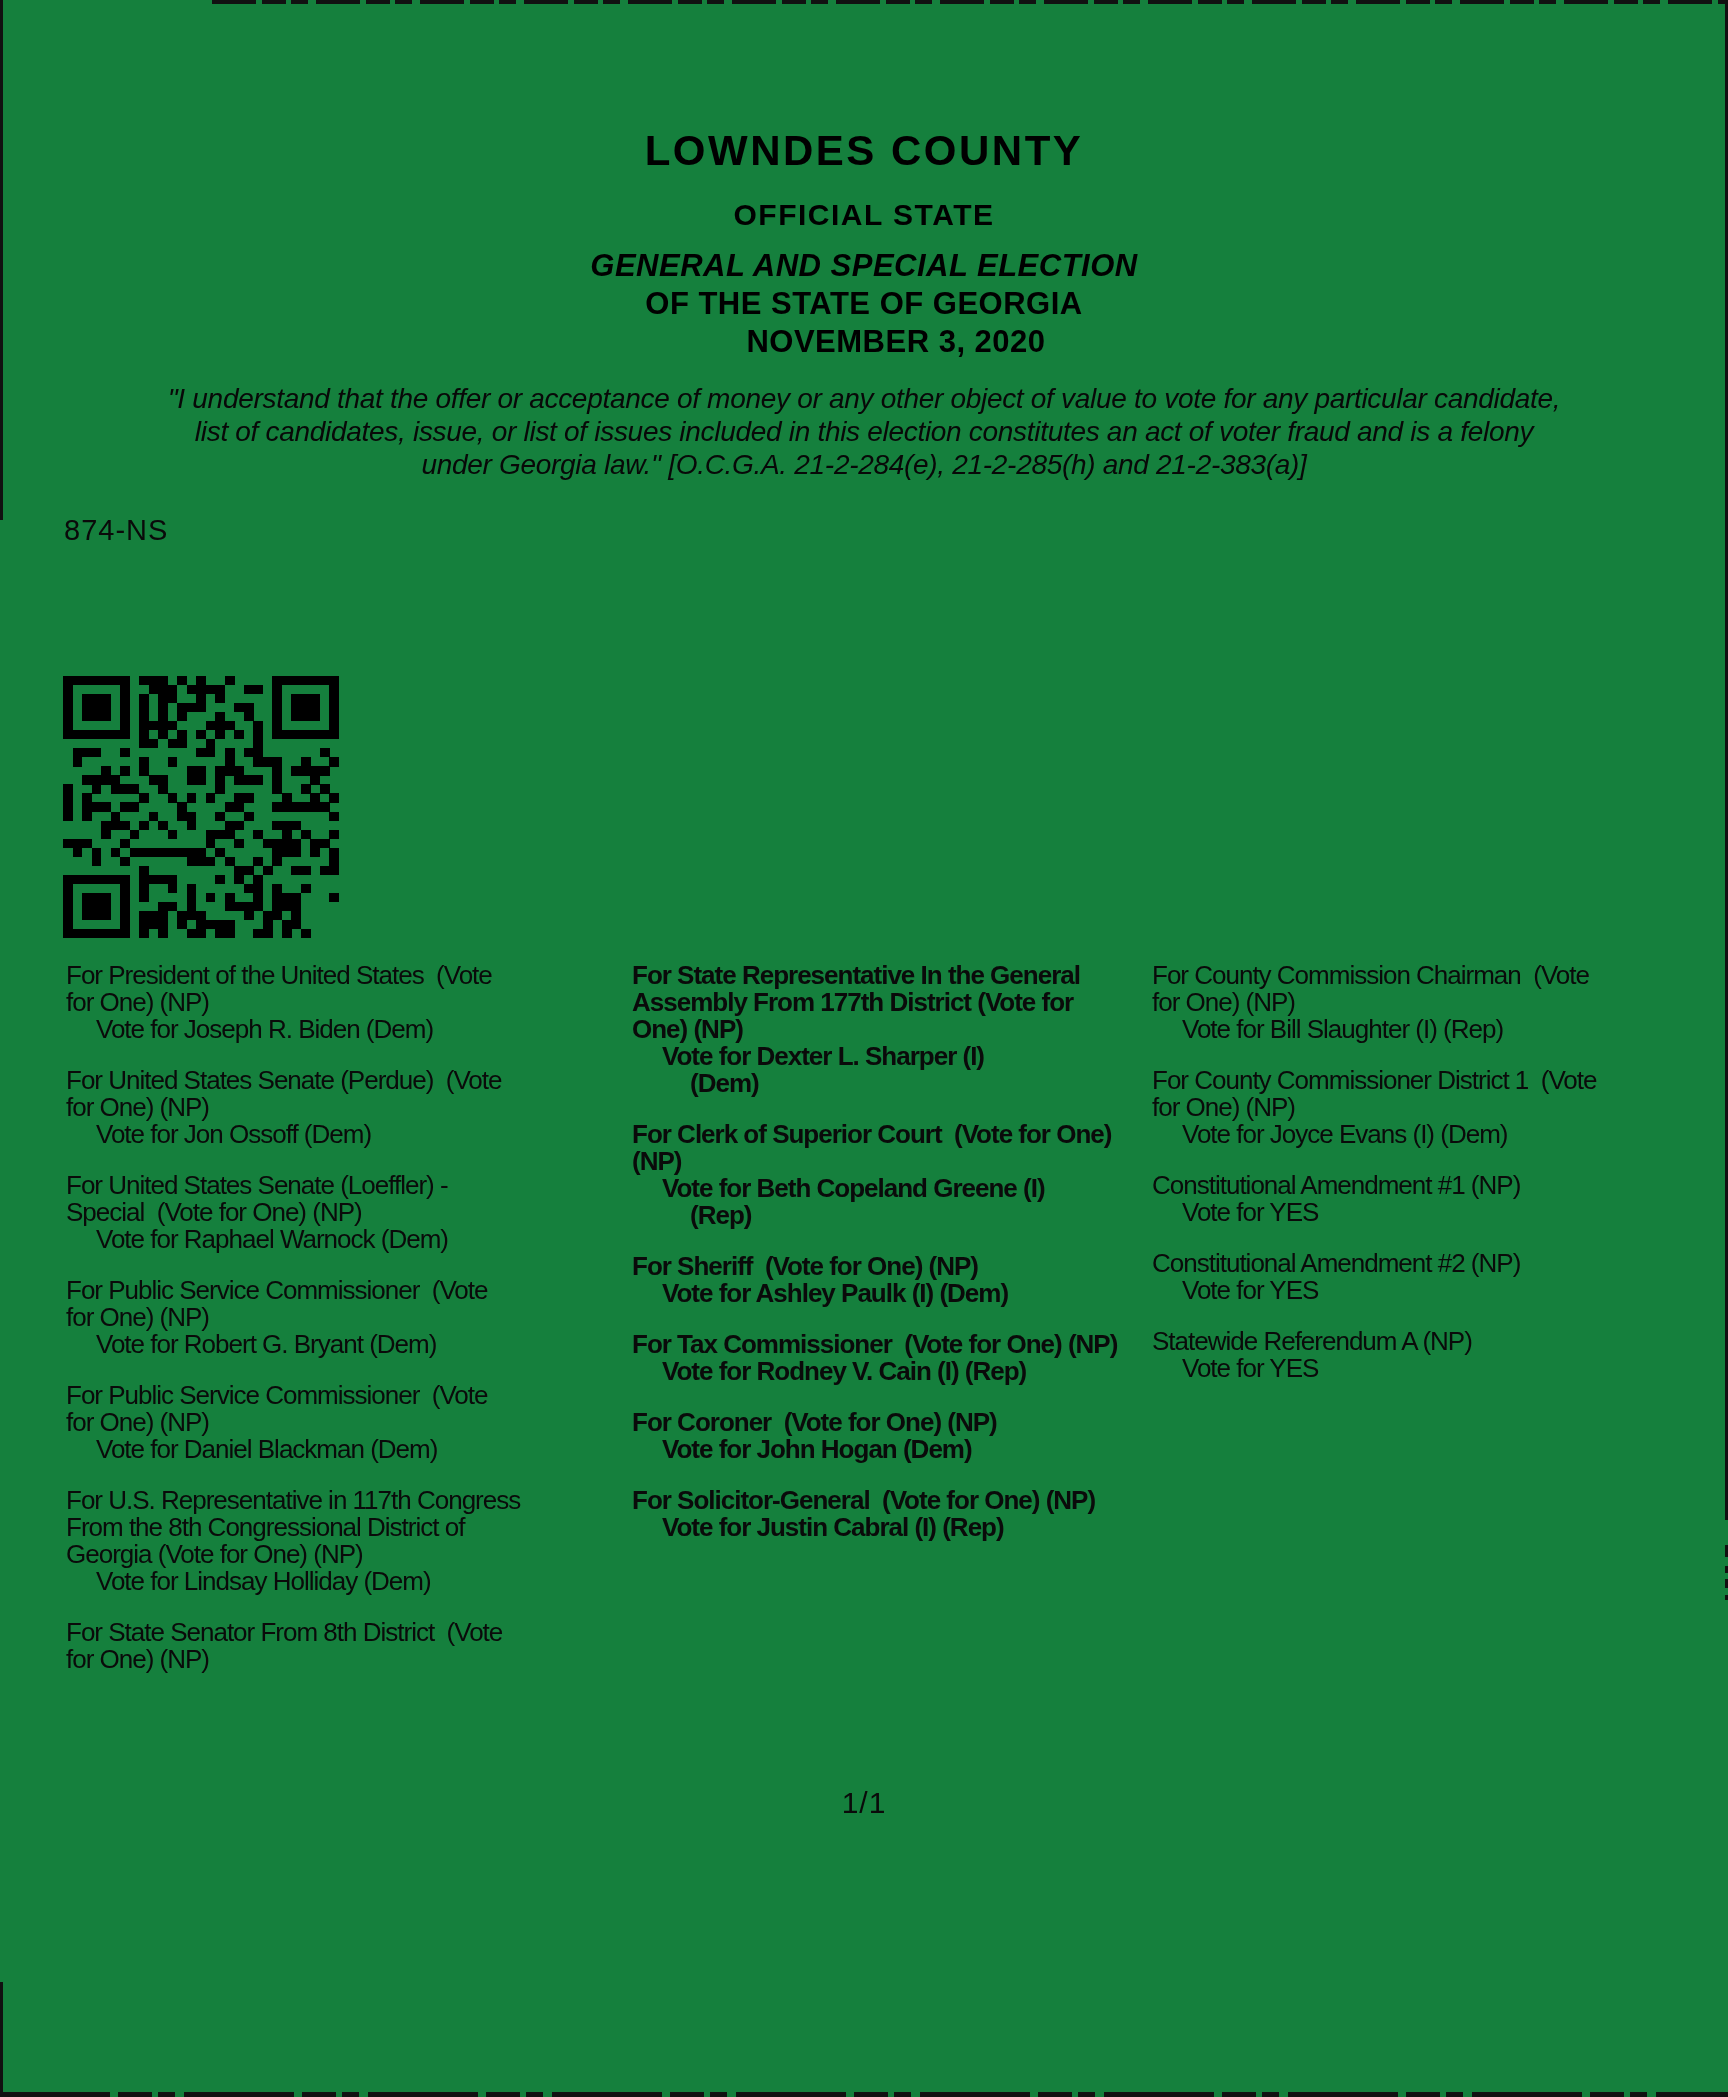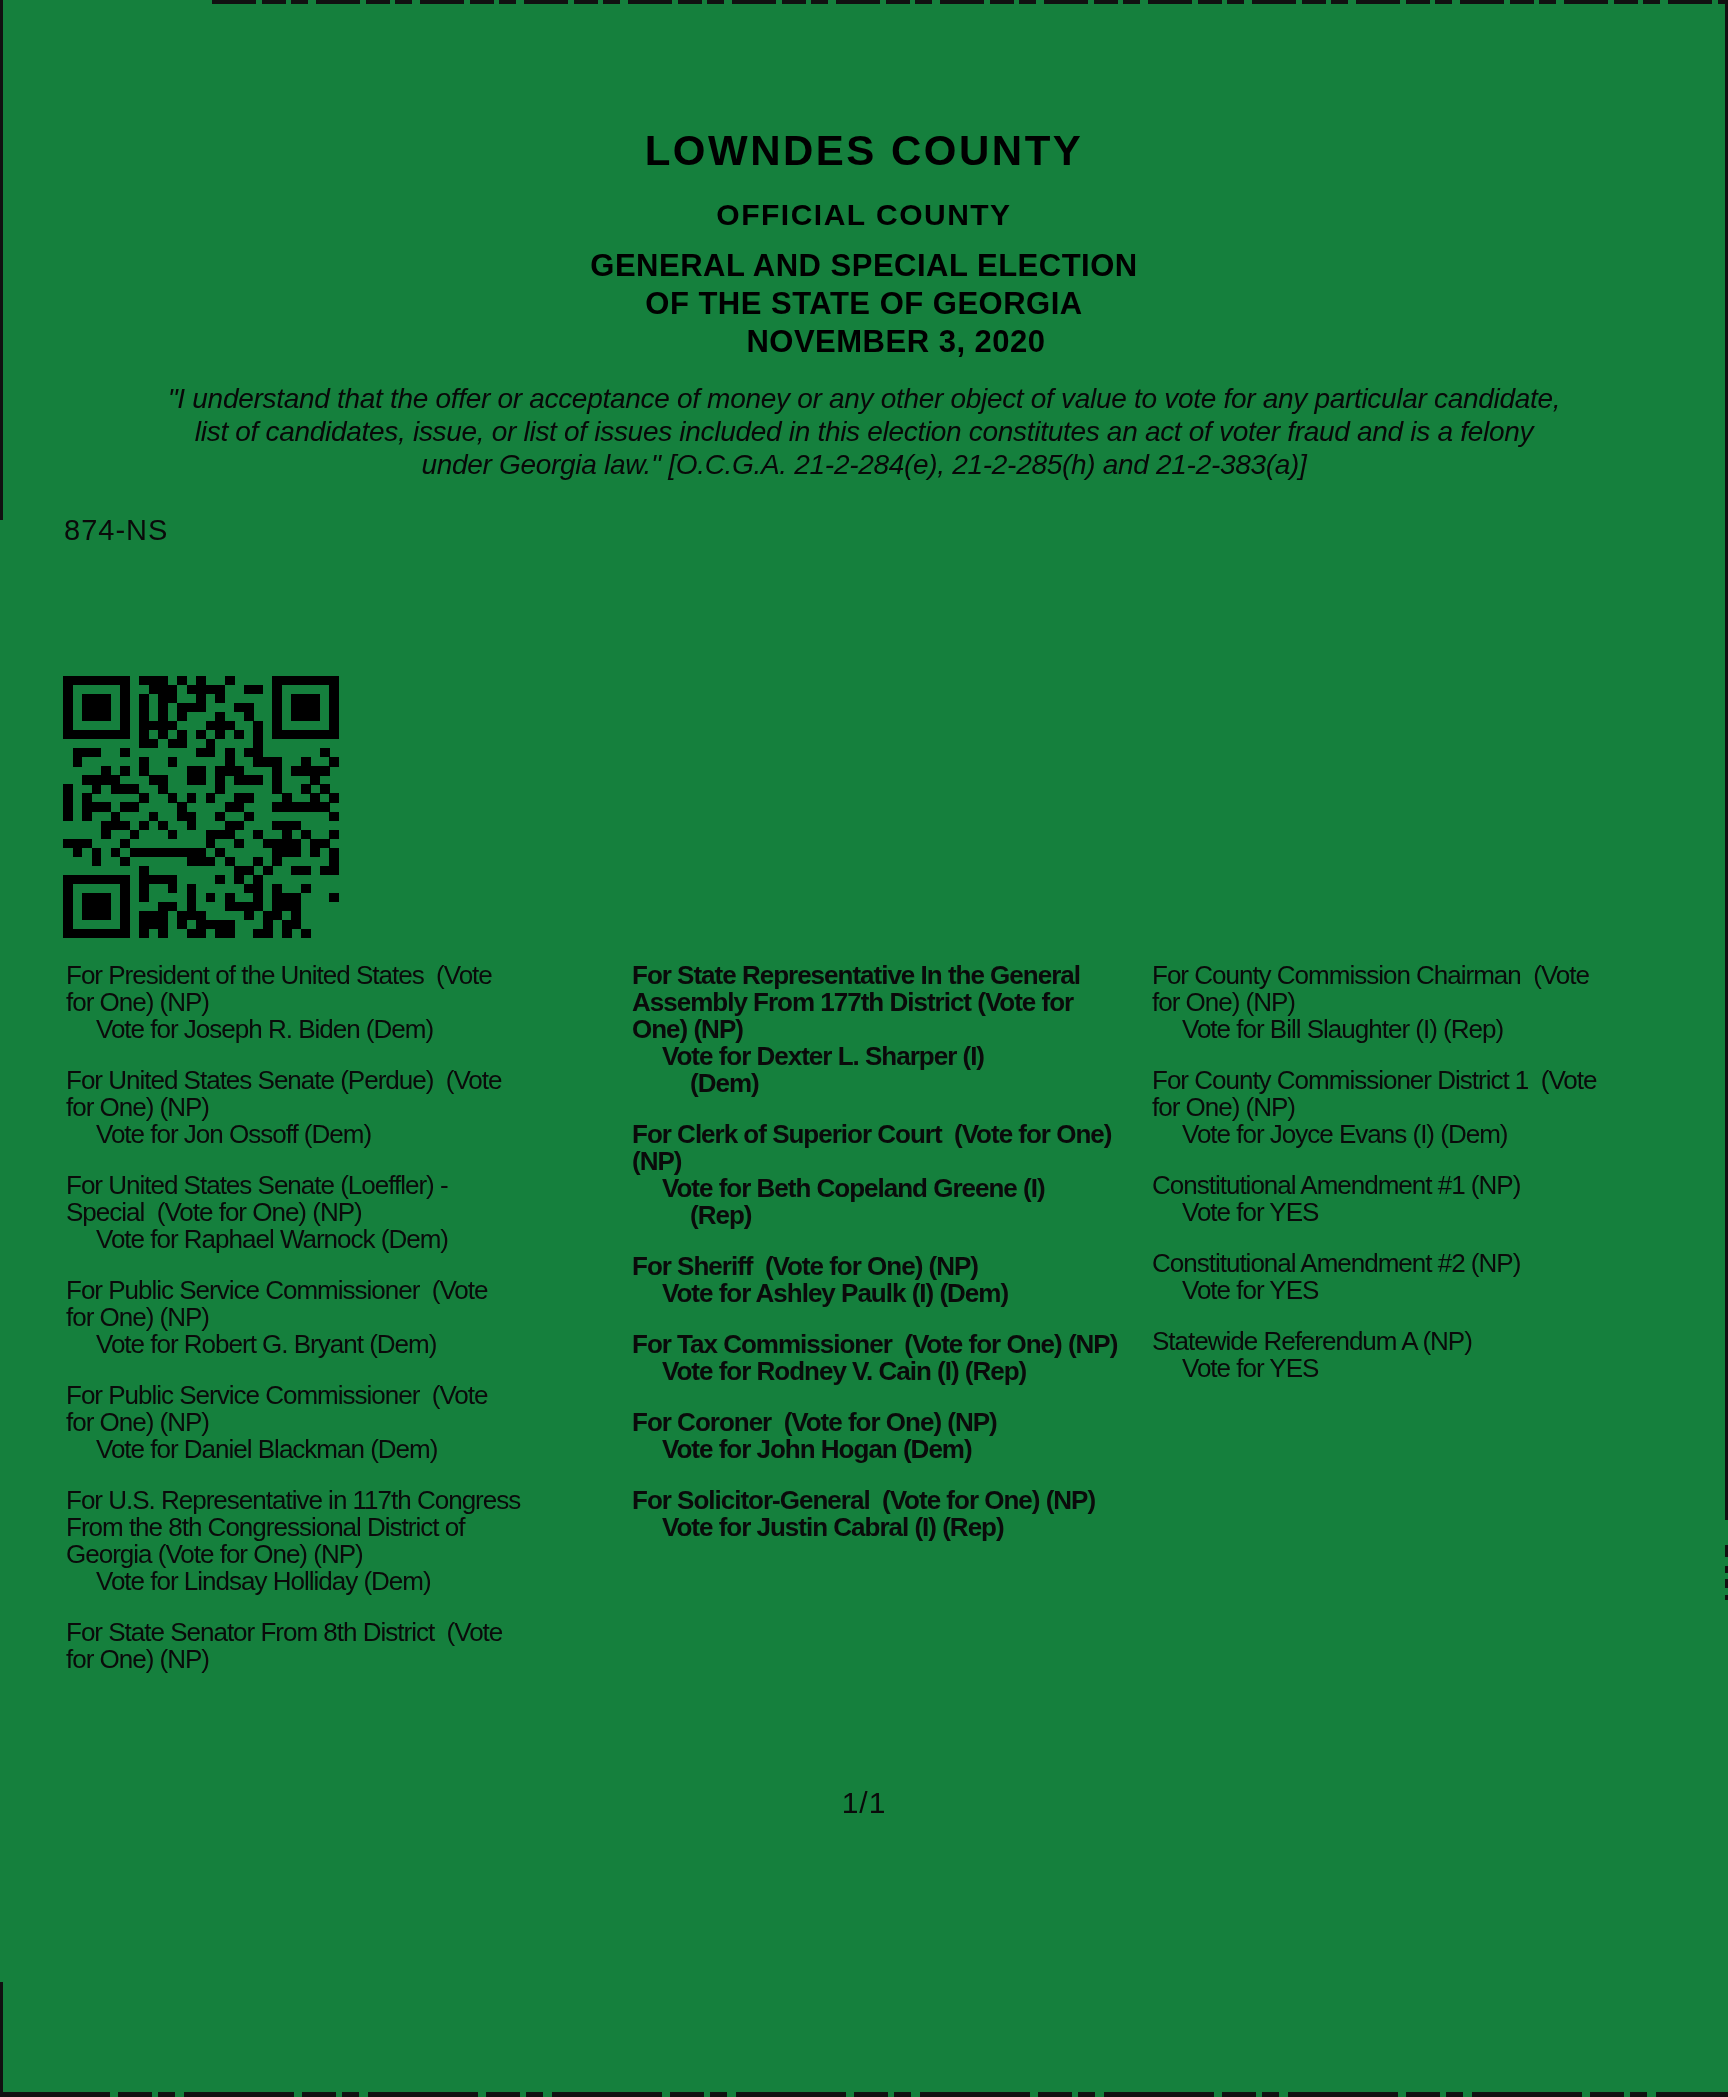--- a/index.html
+++ b/index.html
@@ -34,21 +34,21 @@
   .edge-right-t1    { right: 0; top: 1545px; width: 3px; height: 12px; }
   .edge-right-t2    { right: 0; top: 1566px; width: 3px; height: 7px; }
   .edge-right-t3    { right: 0; top: 1579px; width: 3px; height: 9px; }
   .edge-right-t4    { right: 0; top: 1595px; width: 3px; height: 5px; }
 
   
   .h-line { position: absolute; left: 0; width: 100%; text-align: center;
             font-weight: bold; color: #000; line-height: 1; white-space: pre; }
   .h-county  { top: 130px; font-size: 42px; letter-spacing: 2.5px; }
   .h-ballot  { top: 200px; font-size: 30px; letter-spacing: 1.5px; }
-  .h-el1 { top: 250px; font-size: 31px; letter-spacing: 0.5px; }
+  .h-el1 { top: 250px; font-size: 31px; letter-spacing: 0.5px; font-style: italic; }
   .h-el2 { top: 288px; font-size: 31px; letter-spacing: 0.5px; }
   .h-el3 { top: 326px; font-size: 31px; letter-spacing: 0.5px; padding-left: 32px; }
 
   
   .disc-line { position: absolute; left: 0; width: 100%; text-align: center;
                font-style: italic; font-size: 28px; line-height: 1;
                letter-spacing: -0.3px; white-space: pre; color: #080808; }
   .disc-0 { top: 385px; }
   .disc-1 { top: 418px; }
   .disc-2 { top: 451px; }
@@ -82,21 +82,21 @@
   <div class="edge edge-bottom"></div>
   <div class="edge edge-left-top"></div>
   <div class="edge edge-left-bottom"></div>
   <div class="edge edge-right-main"></div>
   <div class="edge edge-right-t1"></div>
   <div class="edge edge-right-t2"></div>
   <div class="edge edge-right-t3"></div>
   <div class="edge edge-right-t4"></div>
 
   <div class="h-line h-county">LOWNDES COUNTY</div>
-  <div class="h-line h-ballot">OFFICIAL COUNTY</div>
+  <div class="h-line h-ballot">OFFICIAL STATE</div>
   <div class="h-line h-el1">GENERAL AND SPECIAL ELECTION</div>
   <div class="h-line h-el2">OF THE STATE OF GEORGIA</div>
   <div class="h-line h-el3">NOVEMBER 3, 2020</div>
 
   <div class="disc-line disc-0">"I understand that the offer or acceptance of money or any other object of value to vote for any particular candidate,</div>
   <div class="disc-line disc-1">list of candidates, issue, or list of issues included in this election constitutes an act of voter fraud and is a felony</div>
   <div class="disc-line disc-2">under Georgia law." [O.C.G.A. 21-2-284(e), 21-2-285(h) and 21-2-383(a)]</div>
 
   <div class="ballot-code">874-NS</div>
 

